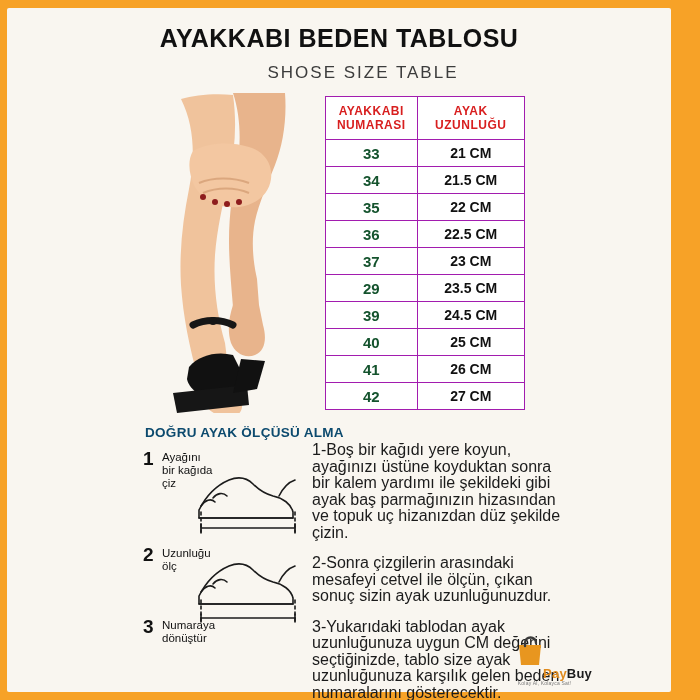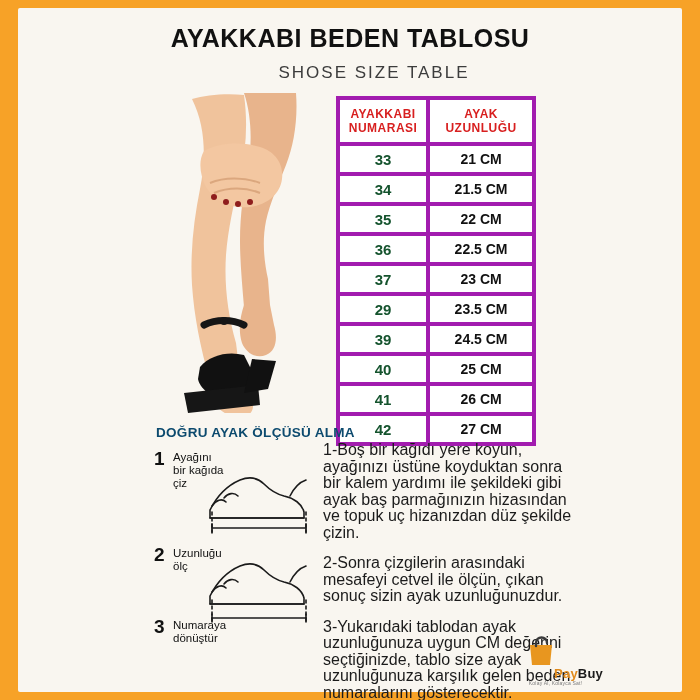--- a/index.html
+++ b/index.html
@@ -14,21 +14,21 @@
     overflow: hidden;
   }
   .page {
     position: relative;
     width: 700px;
     height: 700px;
     background: #f7a227;
   }
   .card {
     position: absolute;
-    left: 18px;
+    left: 7px;
     top: 8px;
     width: 664px;
     height: 684px;
     background: #f9f6f0;
     border-radius: 2px;
   }
 
   
   .title {
     position: absolute;
@@ -69,21 +69,21 @@
     top: 88px;
     width: 200px;
   }
   table.size-table {
     border-collapse: collapse;
     width: 200px;
     background: #ffffff;
   }
   table.size-table th,
   table.size-table td {
-    border: 4px solid #a21caf;
+    border: 1px solid #a21caf;
     text-align: center;
     font-size: 13px;
     font-weight: bold;
     height: 26px;
     padding: 0;
   }
   table.size-table th {
     color: #d81f1f;
     font-size: 12px;
     line-height: 14px;

